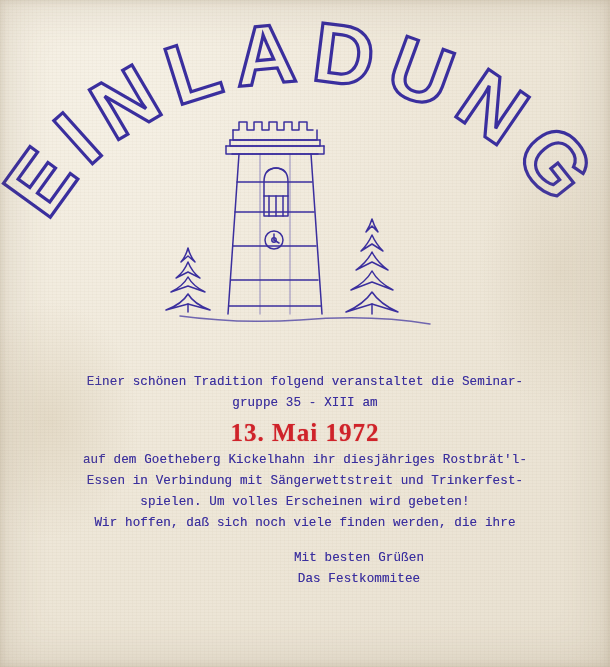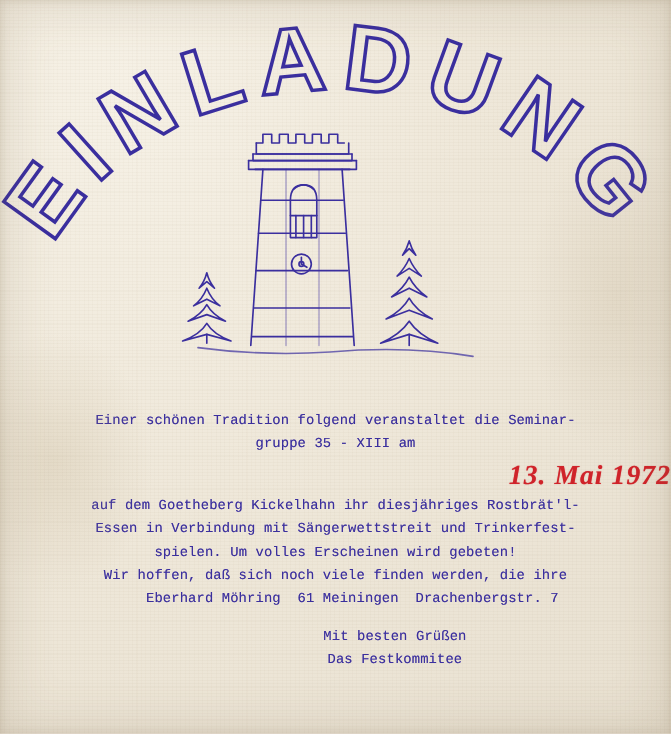--- a/index.html
+++ b/index.html
@@ -77,25 +77,24 @@
     letter-spacing: .1px;
   }
   .body-text .ln {
     display: block;
     white-space: pre;
     text-align: center;
     text-shadow: 0 0 .6px rgba(59,47,160,.5);
   }
   .date {
     display: block;
-    text-align: right;
+    text-align: center;
     color: #d1232a;
     font-family: "Liberation Serif", serif;
     font-weight: bold;
-    font-style: italic;
     font-size: 25px;
     letter-spacing: 1px;
     margin: 8px 0 7px 0;
     text-shadow: 0 0 1px rgba(209,35,42,.55);
   }
   .signoff {
     margin-top: 14px;
   }
   .signoff .ln {
     text-align: center;
@@ -190,21 +189,20 @@
   </div>
 
   <div class="body-text">
     <span class="ln">Einer schönen Tradition folgend veranstaltet die Seminar-</span>
     <span class="ln">gruppe 35 - XIII am</span>
     <span class="date">13. Mai  1972</span>
     <span class="ln">auf dem Goetheberg Kickelhahn ihr diesjähriges Rostbrät'l-</span>
     <span class="ln">Essen in Verbindung mit Sängerwettstreit und Trinkerfest-</span>
     <span class="ln">spielen. Um volles Erscheinen wird gebeten!</span>
     <span class="ln">Wir hoffen, daß sich noch viele finden werden, die ihre</span>
-    <span class="ln">    Eberhard Möhring  61 Meiningen  Drachenbergstr. 7</span>
     <div class="signoff">
       <span class="ln">Mit besten Grüßen</span>
       <span class="ln">Das Festkommitee</span>
     </div>
   </div>
 
   <div class="stain-a"></div>
   <div class="stain-b"></div>
   <div class="grain"></div>
   <div class="edge-shadow"></div>

